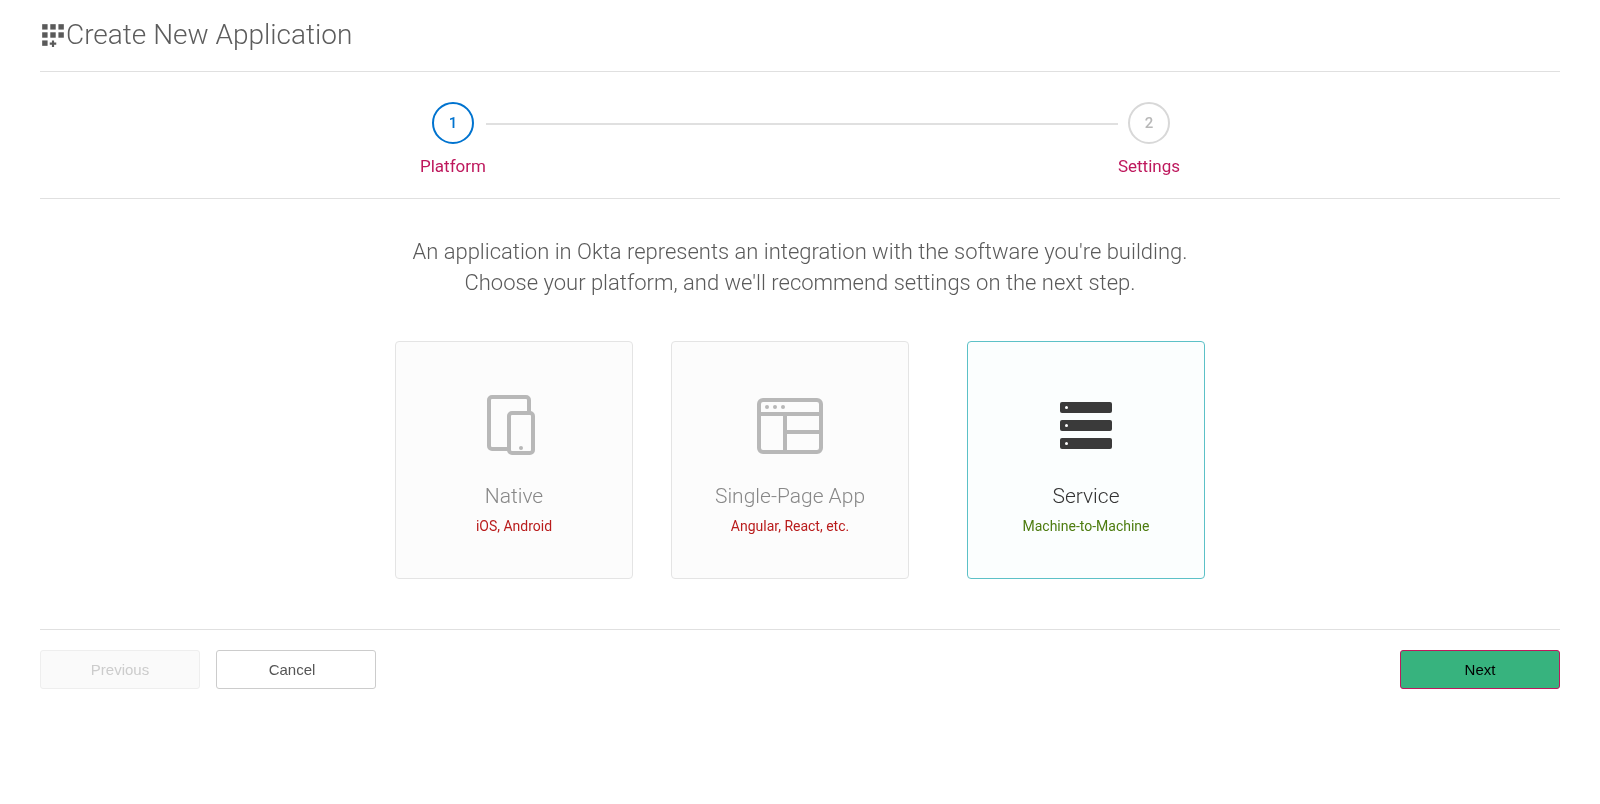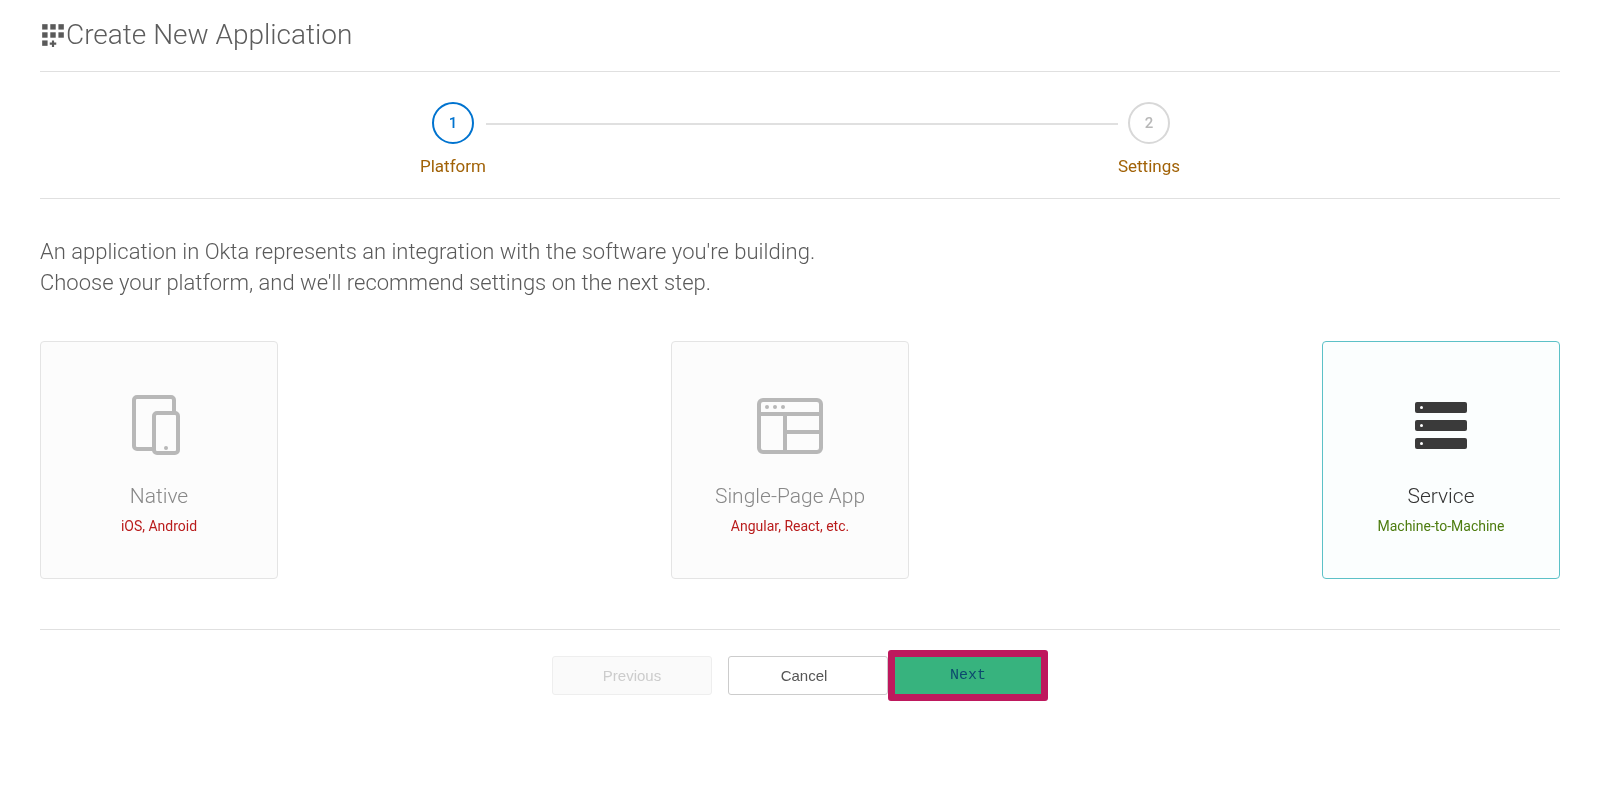--- a/index.html
+++ b/index.html
@@ -71,42 +71,42 @@
     .step-circle.active {
       border: 2px solid #0073cf;
       color: #0073cf;
     }
     .step-circle.inactive {
       border: 2px solid #d8d8d8;
       color: #b8b8b8;
     }
     .step-label {
       font-size: 17px;
-      color: #a16207;
+      color: #be185d;
     }
     .stepper-line {
       position: absolute;
       top: 21px;
       left: 42px;
       right: 42px;
       height: 2px;
       background: #e0e0e0;
       z-index: 1;
     }
     .description {
-      text-align: left;
+      text-align: center;
       padding: 38px 40px 42px 40px;
       font-size: 22px;
       font-weight: 300;
       line-height: 1.4;
       color: #5a5a5a;
     }
     .card-row {
       display: flex;
-      justify-content: space-between;
+      justify-content: center;
       gap: 38px;
       padding: 0 40px 50px 40px;
     }
     .card {
       width: 238px;
       height: 238px;
       border: 1px solid #e4e4e4;
       border-radius: 4px;
       background: #fcfcfc;
       display: flex;
@@ -148,21 +148,21 @@
     .card.selected .card-subtitle {
       color: #4d7c0f;
     }
     .footer-divider {
       height: 1px;
       background: #e0e0e0;
       margin: 0 40px;
     }
     .footer {
       display: flex;
-      justify-content: center;
+      justify-content: space-between;
       align-items: center;
       padding: 20px 40px;
     }
     .footer-left {
       display: flex;
       gap: 16px;
     }
     .btn {
       padding: 10px 26px;
       font-size: 15px;
@@ -178,24 +178,23 @@
       background: #fafafa;
     }
     .btn-cancel {
       color: #555;
       border: 1px solid #ccc;
       background: #fff;
       padding-left: 18px;
     }
     .btn-next {
       background: #37b37e;
-      color: #0c4a6e;
-      border: 7px solid #be185d;
+      color: #000000;
+      border: 1px solid #be185d;
       font-weight: 500;
-      font-family: Liberation Mono, monospace;
     }
     .server-bar {
       width: 52px;
       height: 11px;
       background: currentColor;
       border-radius: 2px;
       margin-bottom: 7px;
       position: relative;
     }
     .server-bar::before {

